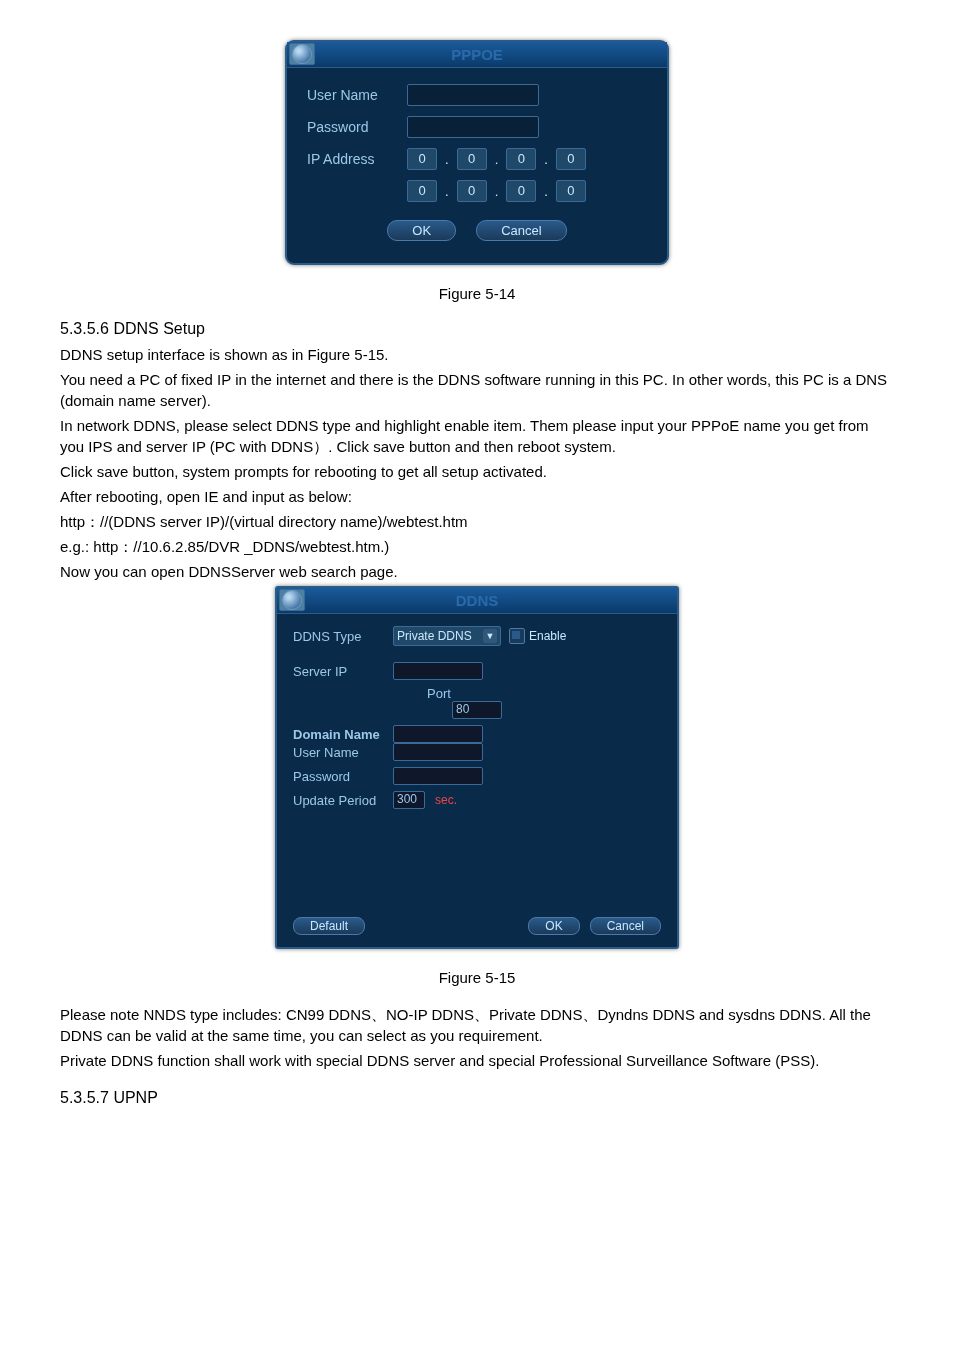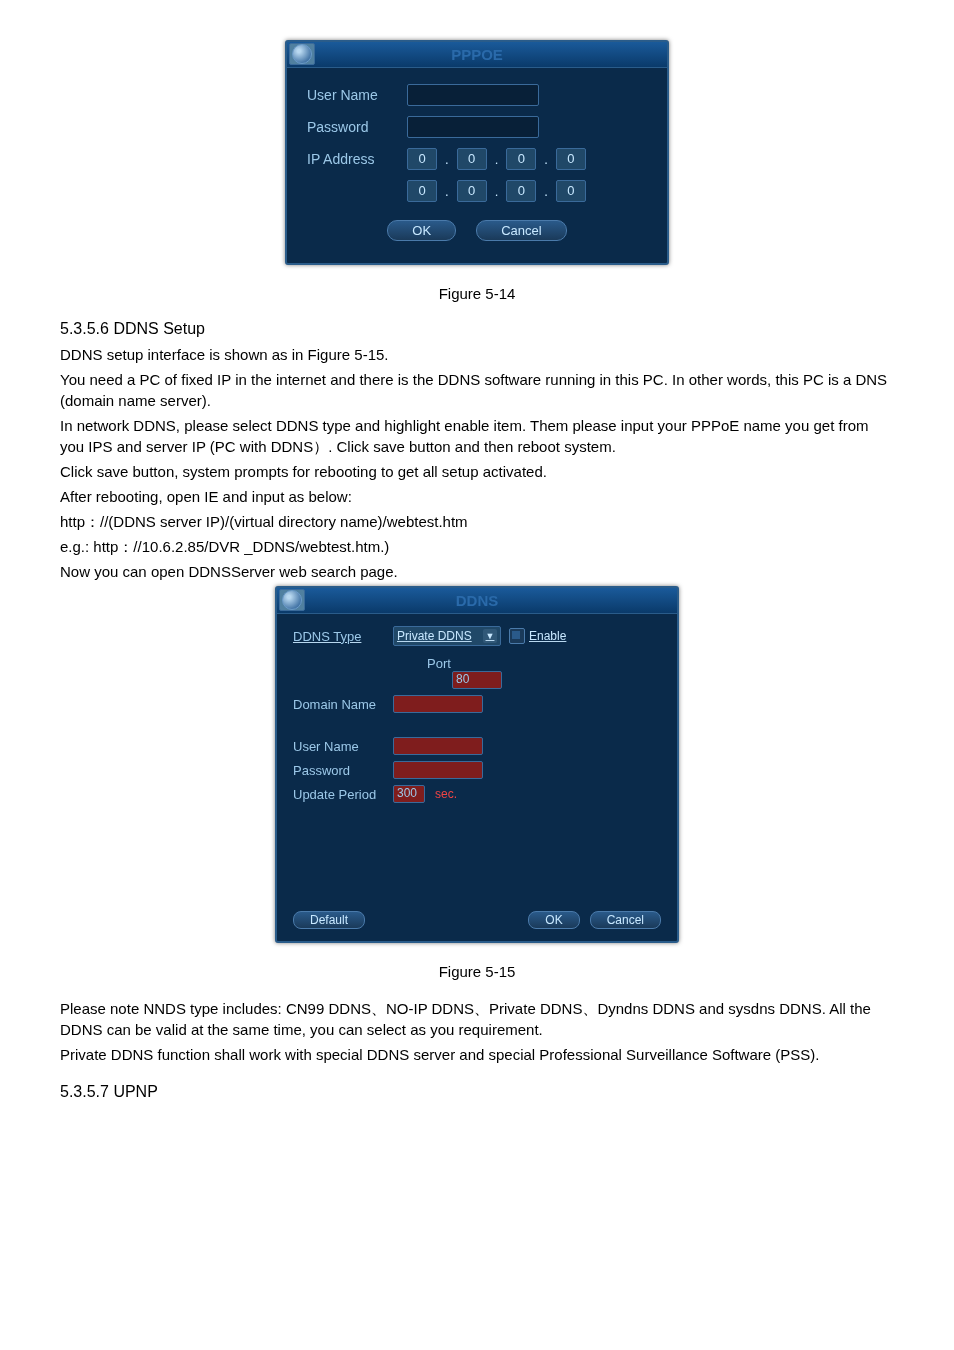--- a/index.html
+++ b/index.html
@@ -61,21 +61,21 @@
     font-size: 13px;
   }
   .text-input {
     background: #082038;
     border: 1px solid #3a6a9a;
     height: 20px;
     width: 130px;
     border-radius: 2px;
   }
   .text-input-sm {
-    background: #7f1d1d;
+    background: #0f172a;
     border: 1px solid #3a6a9a;
     height: 18px;
     width: 90px;
     border-radius: 2px;
     color: #9cc8e8;
     font-size: 12px;
     padding: 0 3px;
     box-sizing: border-box;
   }
   .ip-row {
@@ -180,21 +180,21 @@
     width: 18px;
     height: 18px;
     border-radius: 50%;
     background: radial-gradient(circle at 6px 6px, #b8d8f0 10%, #4a7aaa 70%, #2a5a8a);
     border: 1px solid #6a9ac8;
   }
 </style>
 </head>
 <body>
 
-<div class="dialog" style="width:380px;">
+<div class="dialog" style="width:380px;border-radius:9px;">
   <div class="dialog-title">
     <span class="dialog-icon">
       <span class="globe-icon"></span>
     </span>
     <span>PPPOE</span>
   </div>
   <div class="dialog-body">
     <div class="form-row">
       <span class="form-label">User Name</span>
       <div class="text-input"></div>
@@ -247,36 +247,40 @@
 <div class="para">Now you can open DDNSServer web search page.</div>
 
 <div class="dialog" style="width:400px; margin-top:4px;">
   <div class="dialog-title">
     <span class="dialog-icon">
       <span class="globe-icon"></span>
     </span>
     <span>DDNS</span>
   </div>
   <div class="dialog-body" style="padding:12px 16px;">
-    <div class="form-row" style="margin-bottom:10px;text-decoration:underline;">
+    <div class="form-row" style="margin-bottom:16px;">
       <span class="form-label-wide">DDNS Type</span>
       <div class="dropdown">
         <span>Private DDNS</span>
         <span class="drop-arrow">▼</span>
       </div>
       <span class="checkbox">
           <span class="checkbox-inner"></span>
         </span>
       <span class="enable-label">Enable</span>
     </div>
+    <div class="form-row" style="margin-bottom:6px;">
+      <span class="form-label-wide">Server IP</span>
+      <div class="text-input-sm"></div>
+    </div>
     <div class="form-row" style="margin-bottom:6px;flex-direction:column;">
       <span class="form-label-wide">Port</span>
       <div class="text-input-sm" style="width:50px;">80</div>
     </div>
-    <div class="form-row" style="margin-bottom:24px;">
+    <div class="form-row" style="margin-bottom:0;font-weight:bold;">
       <span class="form-label-wide">Domain Name</span>
       <div class="text-input-sm"></div>
     </div>
     <div class="form-row" style="margin-bottom:6px;">
       <span class="form-label-wide">User Name</span>
       <div class="text-input-sm"></div>
     </div>
     <div class="form-row" style="margin-bottom:6px;">
       <span class="form-label-wide">Password</span>
       <div class="text-input-sm"></div>

